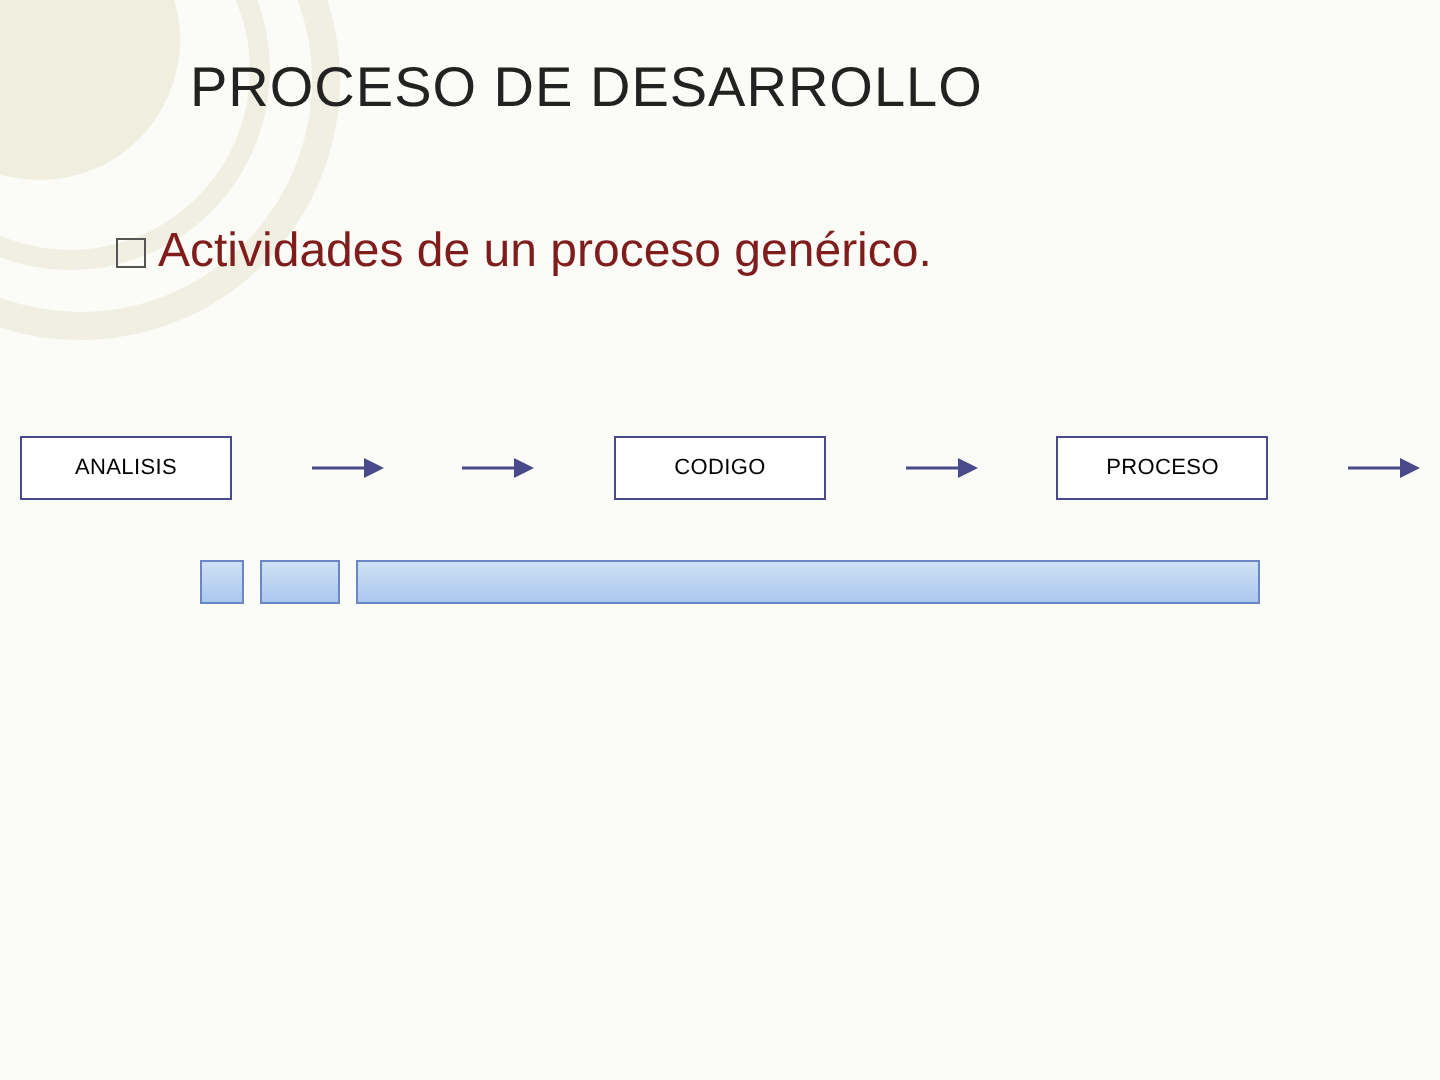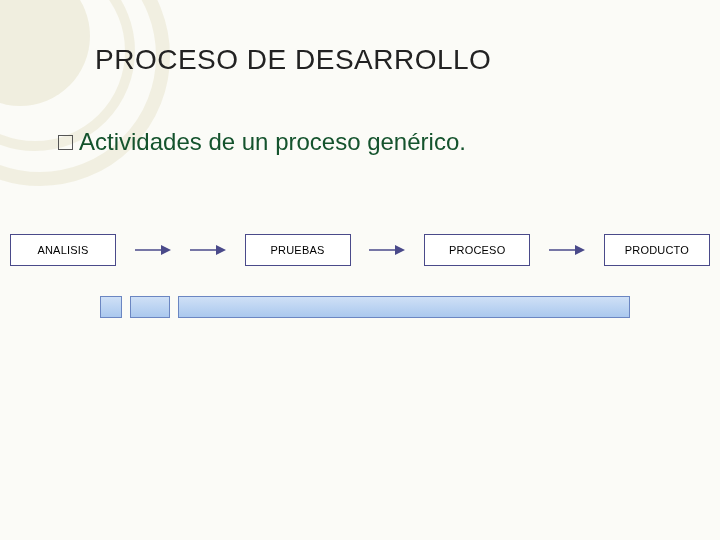--- a/index.html
+++ b/index.html
@@ -29,38 +29,37 @@
   }
   .r1 { width: 260px; height: 260px; left: 0; top: 0; }
   .r2 { width: 200px; height: 200px; left: 25px; top: 25px; border-width: 10px; }
   .r3 { width: 140px; height: 140px; left: 40px; top: 40px; border: none; background: rgba(200,190,130,0.20); }
 
   .slide {
     position: relative;
     width: 720px;
     height: 408px;
     padding: 0;
-    margin-top: 16px;
   }
 
   .title {
     position: absolute;
     left: 95px;
     top: 28px;
     font-size: 28px;
     color: #222;
     letter-spacing: 0.5px;
   }
 
   .bullet-line {
     position: absolute;
     left: 58px;
     top: 112px;
     font-size: 24px;
-    color: #14532d;
+    color: #7f1d1d;
     display: flex;
     align-items: center;
     gap: 2px;
   }
   .bullet-box {
     width: 15px;
     height: 15px;
     border: 1.5px solid #555;
     display: inline-block;
     margin-right: 4px;
@@ -143,35 +142,34 @@
         <line x1="0" y1="7" x2="26" y2="7" stroke="#4a4a8a" stroke-width="1.5"></line>
         <polygon points="26,2 36,7 26,12" fill="#4a4a8a"></polygon>
       </svg>
     </div>
     <div class="arrow">
       <svg width="36" height="14" viewBox="0 0 36 14">
         <line x1="0" y1="7" x2="26" y2="7" stroke="#4a4a8a" stroke-width="1.5"></line>
         <polygon points="26,2 36,7 26,12" fill="#4a4a8a"></polygon>
       </svg>
     </div>
-    <div class="node">PRUEBAS</div>
+    <div class="node">CODIGO</div>
     <div class="arrow">
       <svg width="36" height="14" viewBox="0 0 36 14">
         <line x1="0" y1="7" x2="26" y2="7" stroke="#4a4a8a" stroke-width="1.5"></line>
         <polygon points="26,2 36,7 26,12" fill="#4a4a8a"></polygon>
       </svg>
     </div>
     <div class="node">PROCESO</div>
     <div class="arrow">
       <svg width="36" height="14" viewBox="0 0 36 14">
         <line x1="0" y1="7" x2="26" y2="7" stroke="#4a4a8a" stroke-width="1.5"></line>
         <polygon points="26,2 36,7 26,12" fill="#4a4a8a"></polygon>
       </svg>
     </div>
-    <div class="node">PRODUCTO</div>
   </div>
 
   <div class="bars">
     <div class="bar s1"></div>
     <div class="bar s2"></div>
     <div class="bar s3"></div>
   </div>
 
 </div>
 

